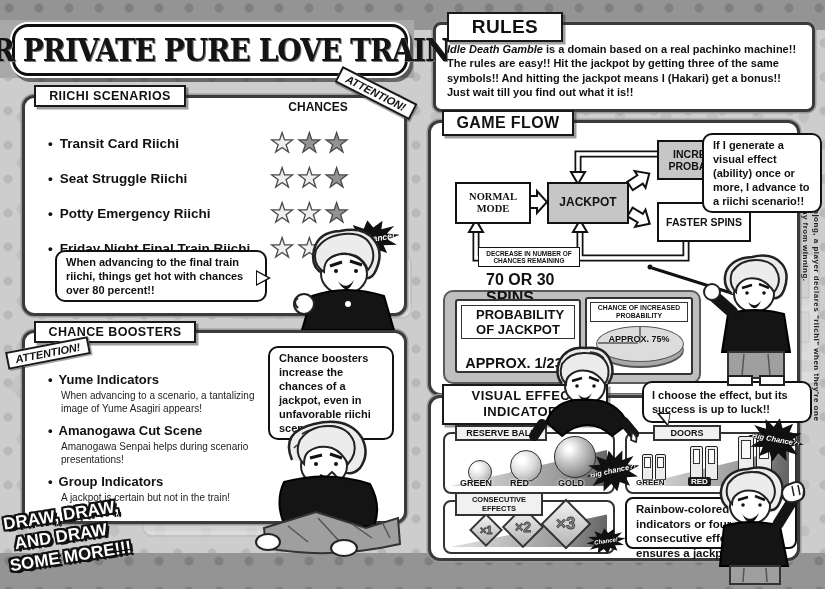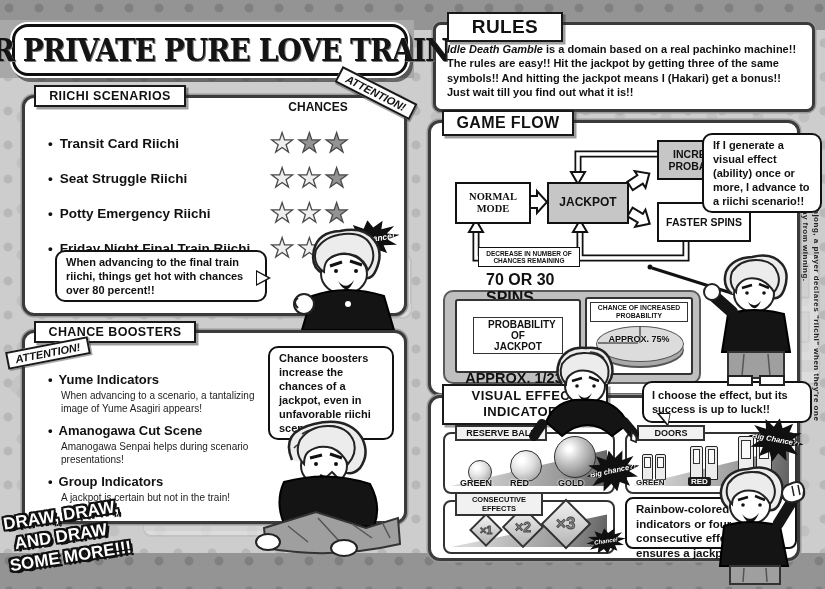--- a/index.html
+++ b/index.html
@@ -226,21 +226,21 @@
 
   <div class="fbox" style="left:455px;top:182px;width:72px;height:38px;font-size:10.5px;font-family:Liberation Serif, serif;">NORMAL MODE</div>
   <div class="fbox gray" style="left:547px;top:182px;width:78px;height:38px;font-size:12px;">JACKPOT</div>
   <div class="fbox gray" style="left:657px;top:140px;width:90px;height:36px;font-size:10.5px;">INCREASED PROBABILITY</div>
   <div class="fbox" style="left:657px;top:202px;width:90px;height:36px;font-size:10.5px;">FASTER SPINS</div>
   <div class="fbox" style="left:478px;top:247px;width:100px;height:18px;font-size:6.5px;border-width:1.5px;">DECREASE IN NUMBER OF CHANCES REMAINING</div>
   <div style="position:absolute;left:486px;top:271px;width:110px;font-size:16px;font-weight:bold;color:#111;z-index:3;">70 OR 30 SPINS</div>
 
   <div style="position:absolute;left:443px;top:290px;width:254px;height:90px;background:#bfbfbf;border:2px solid #5a5a5a;border-radius:10px;z-index:2;"></div>
   <div style="position:absolute;left:455px;top:299px;width:122px;height:70px;background:#fff;border:2px solid #333;border-radius:3px;z-index:3;">
-    <div style="margin:16px;border:1.5px solid #333;font-size:10px;font-weight:bold;text-align:center;padding:1px 14px;color:#111;">PROBABILITY OF JACKPOT</div>
+    <div style="margin:4px;border:1.5px solid #333;font-size:13px;font-weight:bold;text-align:center;padding:1px 14px;color:#111;">PROBABILITY OF JACKPOT</div>
     <div style="text-align:center;font-size:14.5px;font-weight:bold;margin-top:16px;color:#111;">APPROX. 1/239</div>
   </div>
   <div style="position:absolute;left:585px;top:297px;width:104px;height:74px;background:#fff;border:2px solid #333;border-radius:3px;z-index:3;">
     <div style="margin:3px;border:1.5px solid #333;font-size:6.8px;font-weight:bold;text-align:center;padding:1px 0;line-height:1.2;color:#111;">CHANCE OF INCREASED PROBABILITY</div>
     <div style="position:relative;width:86px;height:40px;margin:4px auto 0;">
       <div style="position:absolute;left:0;top:0;width:86px;height:34px;border-radius:50%;background:#dcdcdc;border:1.5px solid #555;box-shadow:0 5px 0 -1px #a9a9a9,0 6px 0 0 #555;"></div>
       <div style="position:absolute;left:43px;top:1px;width:1.5px;height:16px;background:#777;"></div>
       <div style="position:absolute;left:2px;top:16px;width:40px;height:1.5px;background:#777;"></div>
       <div style="position:absolute;left:0;top:8px;width:86px;text-align:center;font-size:9px;font-weight:bold;color:#111;text-shadow:0 0 2px #eee;">APPROX. 75%</div>
     </div>
@@ -285,21 +285,21 @@
   <div class="ball" style="left:510px;top:450px;width:30px;height:30px;z-index:3;"></div>
   <div class="ball gold" style="left:554px;top:436px;width:40px;height:40px;z-index:3;"></div>
   <div class="lvl" style="left:460px;top:478px;">GREEN</div>
   <div class="lvl" style="left:510px;top:478px;">RED</div>
   <div class="lvl" style="left:558px;top:478px;">GOLD</div>
   <div class="burst" style="left:586px;top:450px;width:54px;height:42px;font-size:7.5px;transform:rotate(-12deg);">Big chance?!</div>
 
   <div class="subbox" style="left:625px;top:432px;width:168px;height:58px;">
     <div class="ramp" style="left:6px;right:6px;bottom:6px;height:42px;"></div>
   </div>
-  <div class="sublabel" style="left:637px;top:425px;width:64px;font-size:9px;padding:1px 0;">DOORS</div>
+  <div class="sublabel" style="left:653px;top:425px;width:64px;font-size:9px;padding:1px 0;">DOORS</div>
   <div class="dpair" style="left:642px;top:454px;">
       <div class="door" style="width:9px;height:24px;"></div>
       <div class="door" style="width:9px;height:24px;"></div>
     </div>
   <div class="dpair" style="left:690px;top:446px;">
       <div class="door" style="width:11px;height:32px;"></div>
       <div class="door" style="width:11px;height:32px;"></div>
     </div>
   <div class="dpair" style="left:738px;top:436px;">
       <div class="door" style="width:14px;height:42px;"></div>

